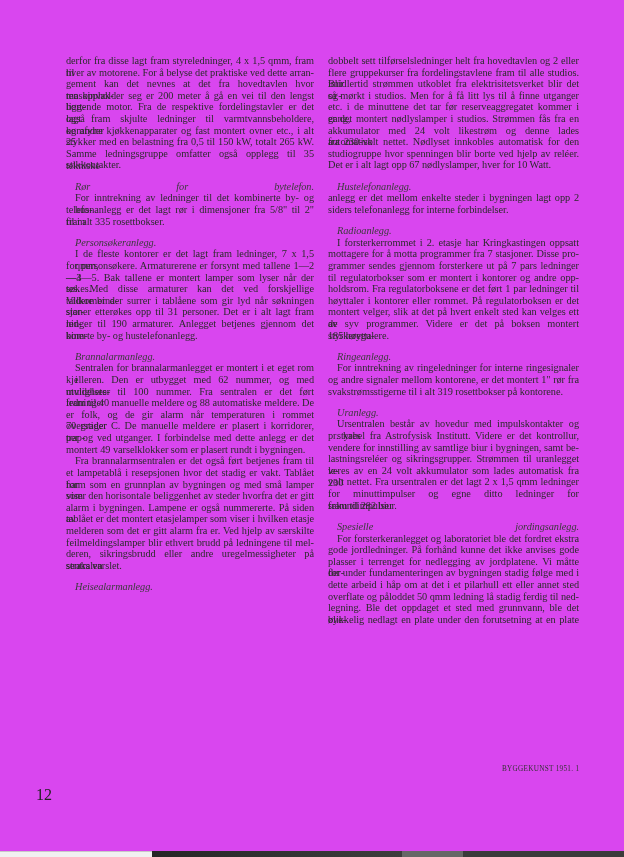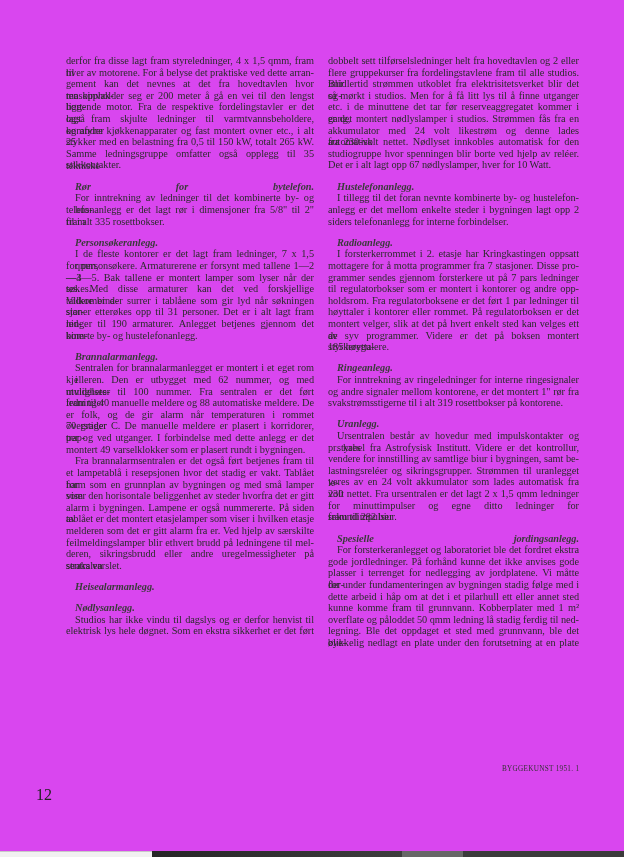--- a/index.html
+++ b/index.html
@@ -7,21 +7,21 @@
     width: 624px; height: 857px; position: relative; overflow: hidden;
     background: #fdfdfc;
     font-family: "Liberation Serif", "DejaVu Serif", serif;
     color: #2b2b2b;
   }
   .page { position: absolute; left: 0; top: 0; width: 624px; height: 851px; background: #d946ef; }
   .col { position: absolute; top: 55px; font-size: 10.3px; line-height: 11.62px; letter-spacing: -0.05px; }
   .col-left { left: 66px; width: 248px; }
   .col-right { left: 328px; width: 251px; }
   .section { margin: 0 0 9.6px 0; }
-  .heading { font-style: italic; padding-left: 9px; color: #3a3a3a; font-weight: bold; }
+  .heading { font-style: italic; padding-left: 9px; color: #3a3a3a; }
   .para { }
   .line { display: block; text-align: justify; text-align-last: justify; white-space: nowrap; height: 11.62px; }
   .line.last { text-align-last: left; }
   .line.indent { padding-left: 9px; }
   .line .j { display: inline-block; width: 100%; text-align: justify; text-align-last: justify; white-space: normal; }
   .line.last .j { text-align-last: left; }
   .folio { position: absolute; left: 36px; top: 786px; font-size: 16px; color: #222; }
   .running { position: absolute; left: 502px; top: 765px; font-size: 7.2px; letter-spacing: 0.3px; color: #333; }
   .bottom-bar { position: absolute; left: 0; top: 851px; width: 624px; height: 6px; }
   .bar-seg { position: absolute; top: 0; height: 6px; }
@@ -89,47 +89,39 @@
           <div class="line"><span class="j">tablået er det montert etasjelamper som viser i hvilken etasje</span></div>
           <div class="line"><span class="j">melderen som det er gitt alarm fra er. Ved hjelp av særskilte</span></div>
           <div class="line"><span class="j">feilmeldingslamper blir ethvert brudd på ledningene til mel-</span></div>
           <div class="line"><span class="j">deren, sikringsbrudd eller andre uregelmessigheter på sentralen</span></div>
           <div class="line last"><span class="j">straks varslet.</span></div>
         </div>
       </div>
       <div class="section">
         <div class="line heading">Heisealarmanlegg.</div>
       </div>
-      <div class="section">
-        <div class="line heading">Nødlysanlegg.</div>
-        <div class="para">
-          <div class="line indent"><span class="j">Studios har ikke vindu til dagslys og er derfor henvist til</span></div>
-          <div class="line"><span class="j">elektrisk lys hele døgnet. Som en ekstra sikkerhet er det ført</span></div>
-        </div>
-      </div>
     </div>
   <div class="col col-right" id="col-right">
       <div class="section">
         <div class="para">
           <div class="line"><span class="j">dobbelt sett tilførselsledninger helt fra hovedtavlen og 2 eller</span></div>
           <div class="line"><span class="j">flere gruppekurser fra fordelingstavlene fram til alle studios. Blir</span></div>
           <div class="line"><span class="j">imidlertid strømmen utkoblet fra elektrisitetsverket blir det og-</span></div>
           <div class="line"><span class="j">så mørkt i studios. Men for å få litt lys til å finne utganger</span></div>
           <div class="line"><span class="j">etc. i de minuttene det tar før reserveaggregatet kommer i gang,</span></div>
           <div class="line"><span class="j">er det montert nødlyslamper i studios. Strømmen fås fra en</span></div>
           <div class="line"><span class="j">akkumulator med 24 volt likestrøm og denne lades automatisk</span></div>
           <div class="line"><span class="j">fra 230-volt nettet. Nødlyset innkobles automatisk for den</span></div>
           <div class="line"><span class="j">studiogruppe hvor spenningen blir borte ved hjelp av reléer.</span></div>
           <div class="line last"><span class="j">Det er i alt lagt opp 67 nødlyslamper, hver for 10 Watt.</span></div>
         </div>
       </div>
       <div class="section">
         <div class="line heading">Hustelefonanlegg.</div>
         <div class="para">
-          <div class="line indent"><span class="j">I tillegg til det foran nevnte kombinerte by- og hustelefon-</span></div>
           <div class="line"><span class="j">anlegg er det mellom enkelte steder i bygningen lagt opp 2</span></div>
           <div class="line last"><span class="j">siders telefonanlegg for interne forbindelser.</span></div>
         </div>
       </div>
       <div class="section">
         <div class="line heading">Radioanlegg.</div>
         <div class="para">
           <div class="line indent"><span class="j">I forsterkerrommet i 2. etasje har Kringkastingen oppsatt</span></div>
           <div class="line"><span class="j">mottagere for å motta programmer fra 7 stasjoner. Disse pro-</span></div>
           <div class="line"><span class="j">grammer sendes gjennom forsterkere ut på 7 pars ledninger</span></div>
@@ -163,21 +155,20 @@
         </div>
       </div>
       <div class="section">
         <div class="line heading">Spesielle jordingsanlegg.</div>
         <div class="para">
           <div class="line indent"><span class="j">For forsterkeranlegget og laboratoriet ble det fordret ekstra</span></div>
           <div class="line"><span class="j">gode jordledninger. På forhånd kunne det ikke anvises gode</span></div>
           <div class="line"><span class="j">plasser i terrenget for nedlegging av jordplatene. Vi måtte der-</span></div>
           <div class="line"><span class="j">for under fundamenteringen av bygningen stadig følge med i</span></div>
           <div class="line"><span class="j">dette arbeid i håp om at det i et pilarhull ett eller annet sted</span></div>
-          <div class="line"><span class="j">kunne komme fram til grunnvann. Kobberplater med 1 m²</span></div>
           <div class="line"><span class="j">overflate og påloddet 50 qmm ledning lå stadig ferdig til ned-</span></div>
           <div class="line"><span class="j">legning. Ble det oppdaget et sted med grunnvann, ble det øye-</span></div>
           <div class="line"><span class="j">blikkelig nedlagt en plate under den forutsetning at en plate</span></div>
         </div>
       </div>
     </div>
   <div class="folio">12</div>
   <div class="running">BYGGEKUNST 1951. 1</div>
 </div>
 <div class="bottom-bar">

